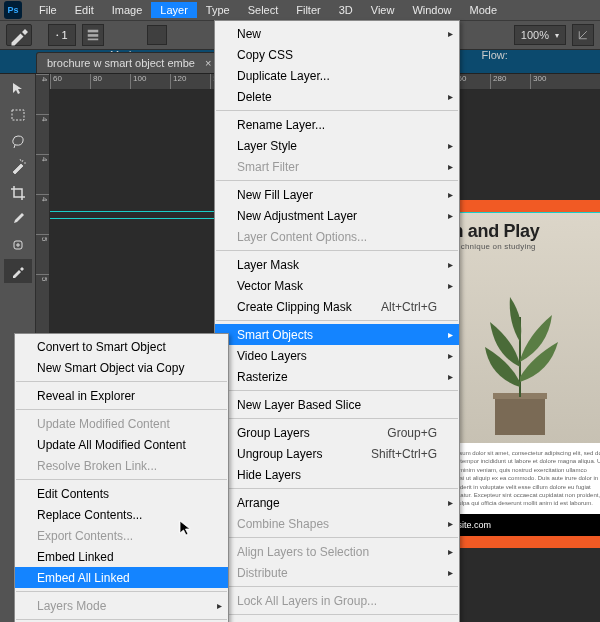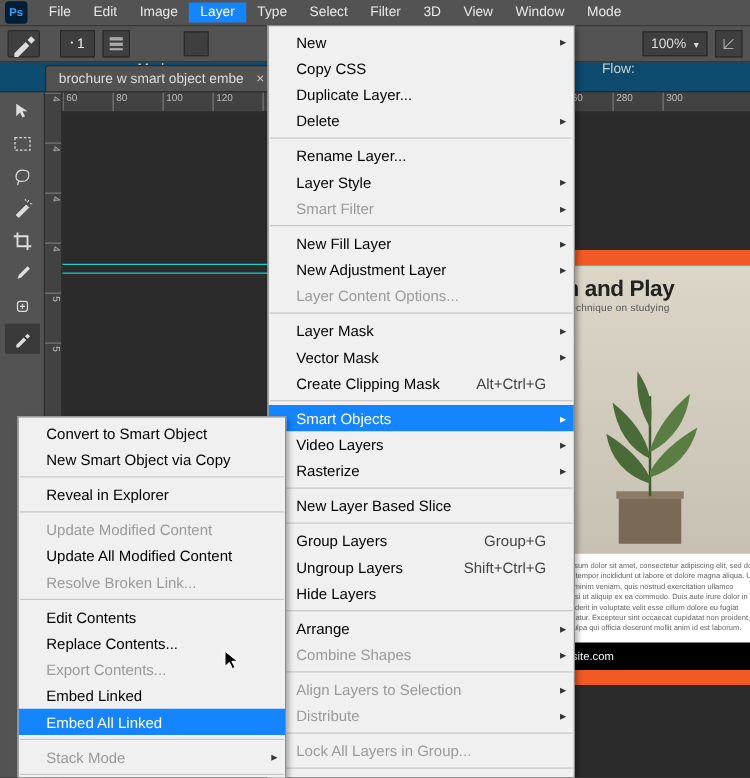--- a/index.html
+++ b/index.html
@@ -349,21 +349,21 @@
       <span>Export Contents...</span>
     </div>
     <div class="item">
       <span>Embed Linked</span>
     </div>
     <div class="item hl">
       <span>Embed All Linked</span>
     </div>
     <hr>
     <div class="item disabled">
-      <span>Stack Mode</span>
+      <span>Layers Mode</span>
       <span class="arrow">▸</span>
     </div>
     <hr>
     <div class="item">
       <span>Rasterize</span>
     </div>
   </div>
 
 <div class="cursor">
   <svg viewBox="0 0 16 16">

